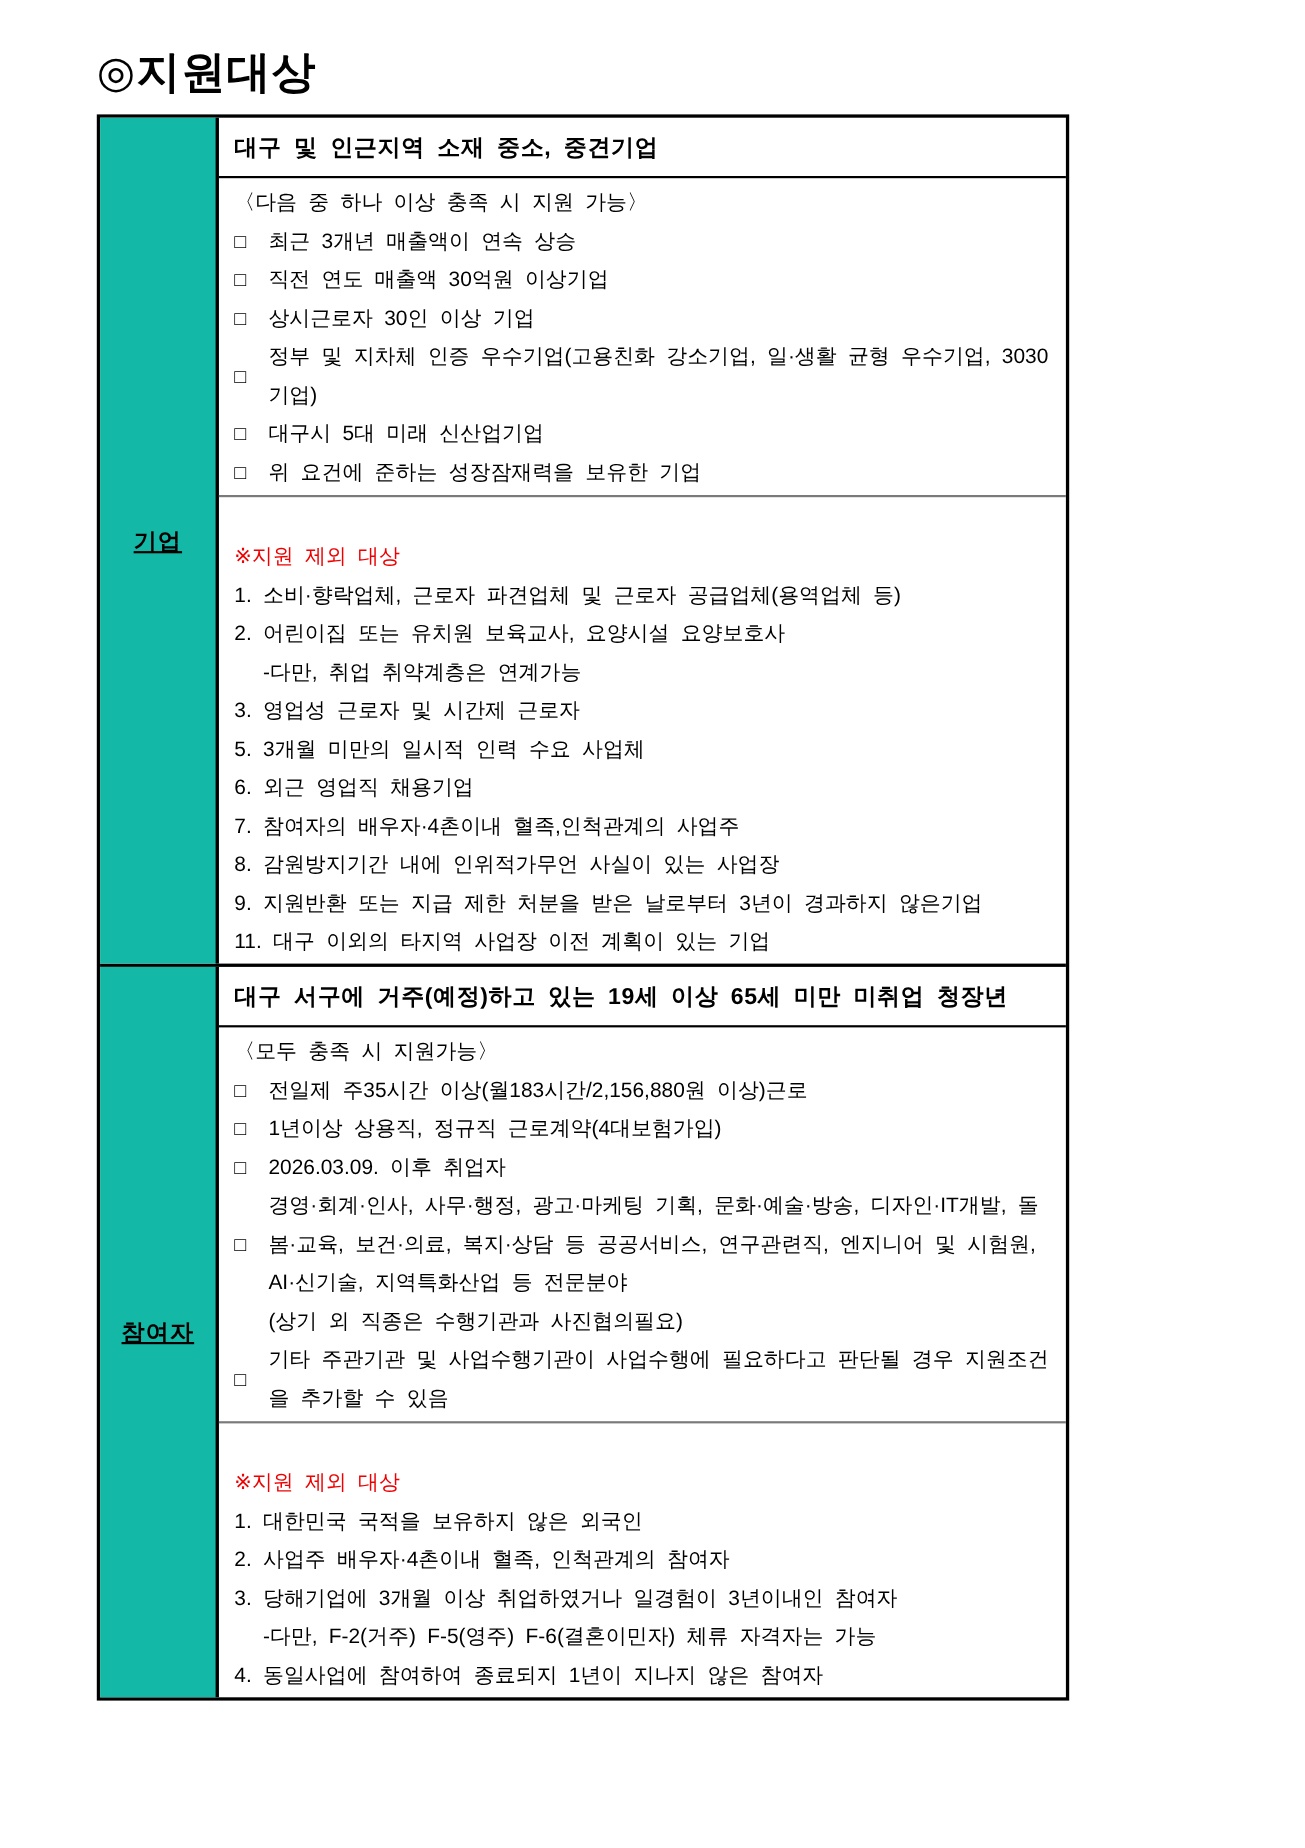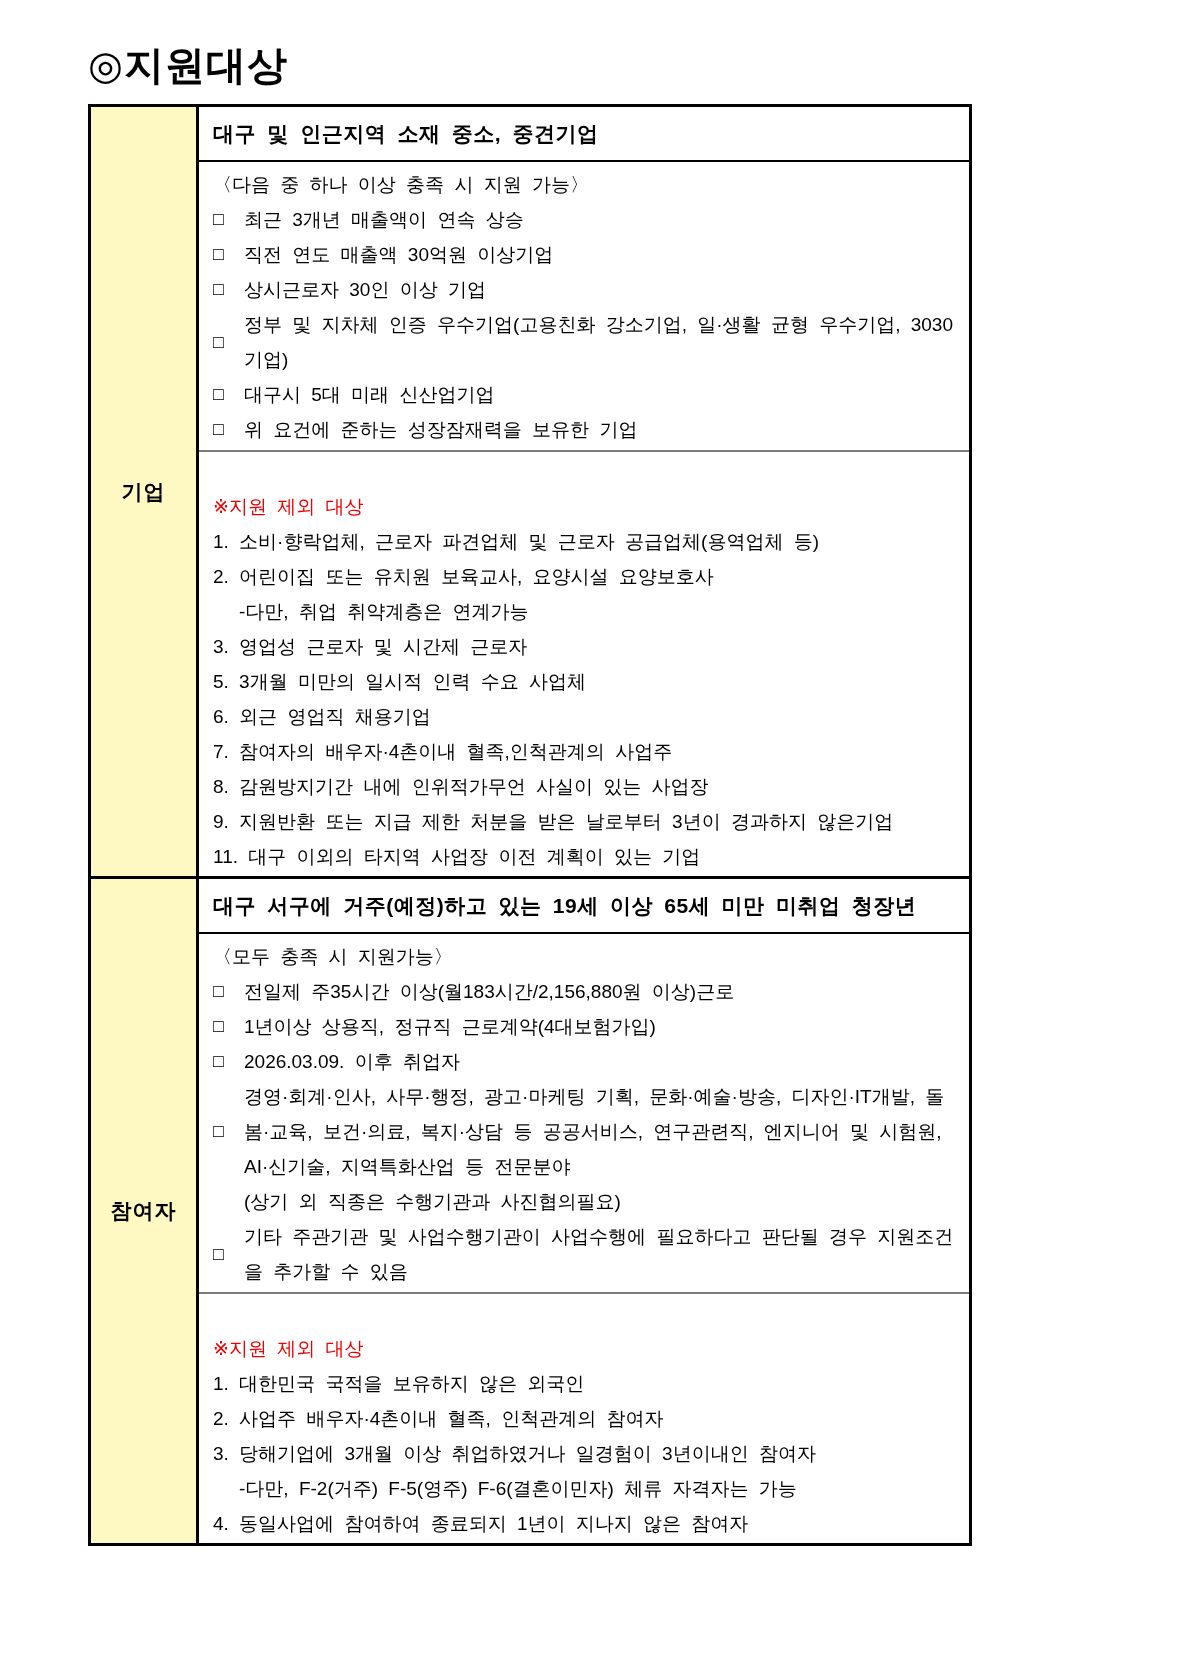--- a/index.html
+++ b/index.html
@@ -24,28 +24,29 @@
     width: 884px;
     border: 3px solid #000;
   }
 
   .group { display: flex; }
   .group + .group { border-top: 3px solid #000; }
 
   .label-cell {
     width: 108px;
     min-width: 108px;
-    background: #fef9c3;
+    background: #14b8a6;
     border-right: 3px solid #000;
     display: flex;
     align-items: center;
     justify-content: center;
     font-size: 21px;
     font-weight: bold;
     letter-spacing: 1px;
+    text-decoration: underline;
   }
 
   .content-cell { flex: 1; min-width: 0; }
 
   .header-row {
     font-size: 21px;
     font-weight: bold;
     padding: 13px 14px 12px 14px;
     border-bottom: 2px solid #000;
     word-spacing: 5px;

